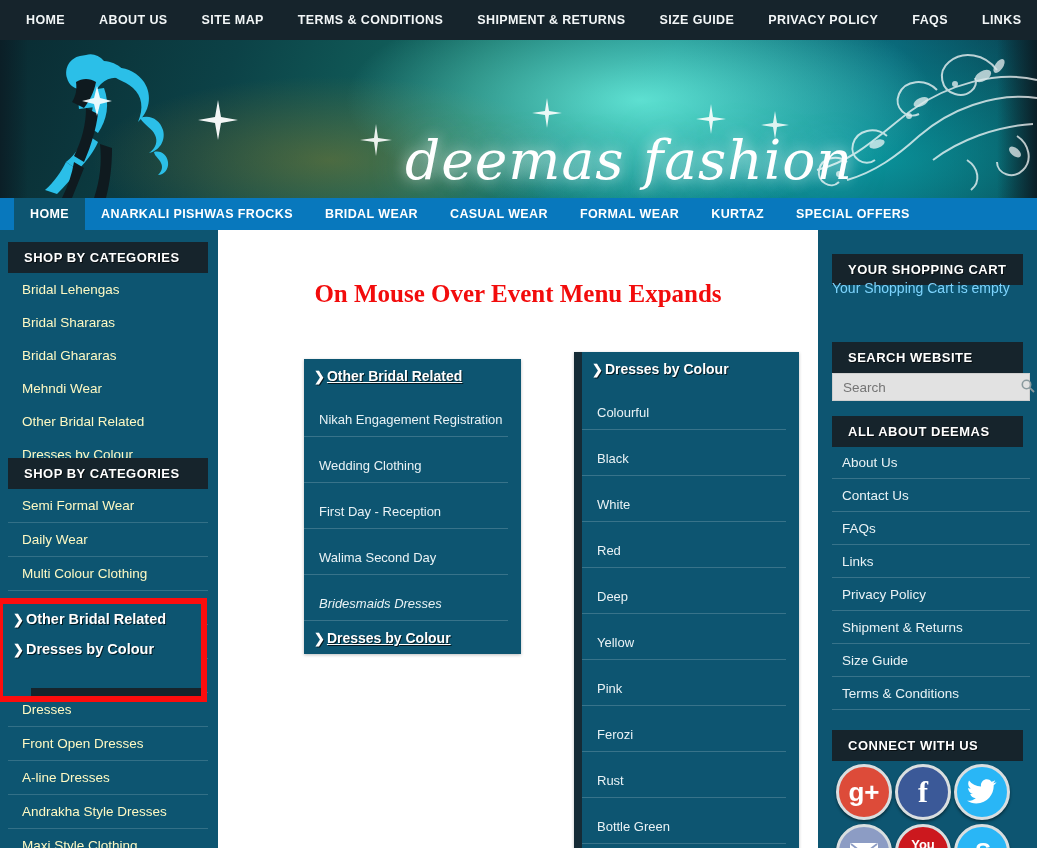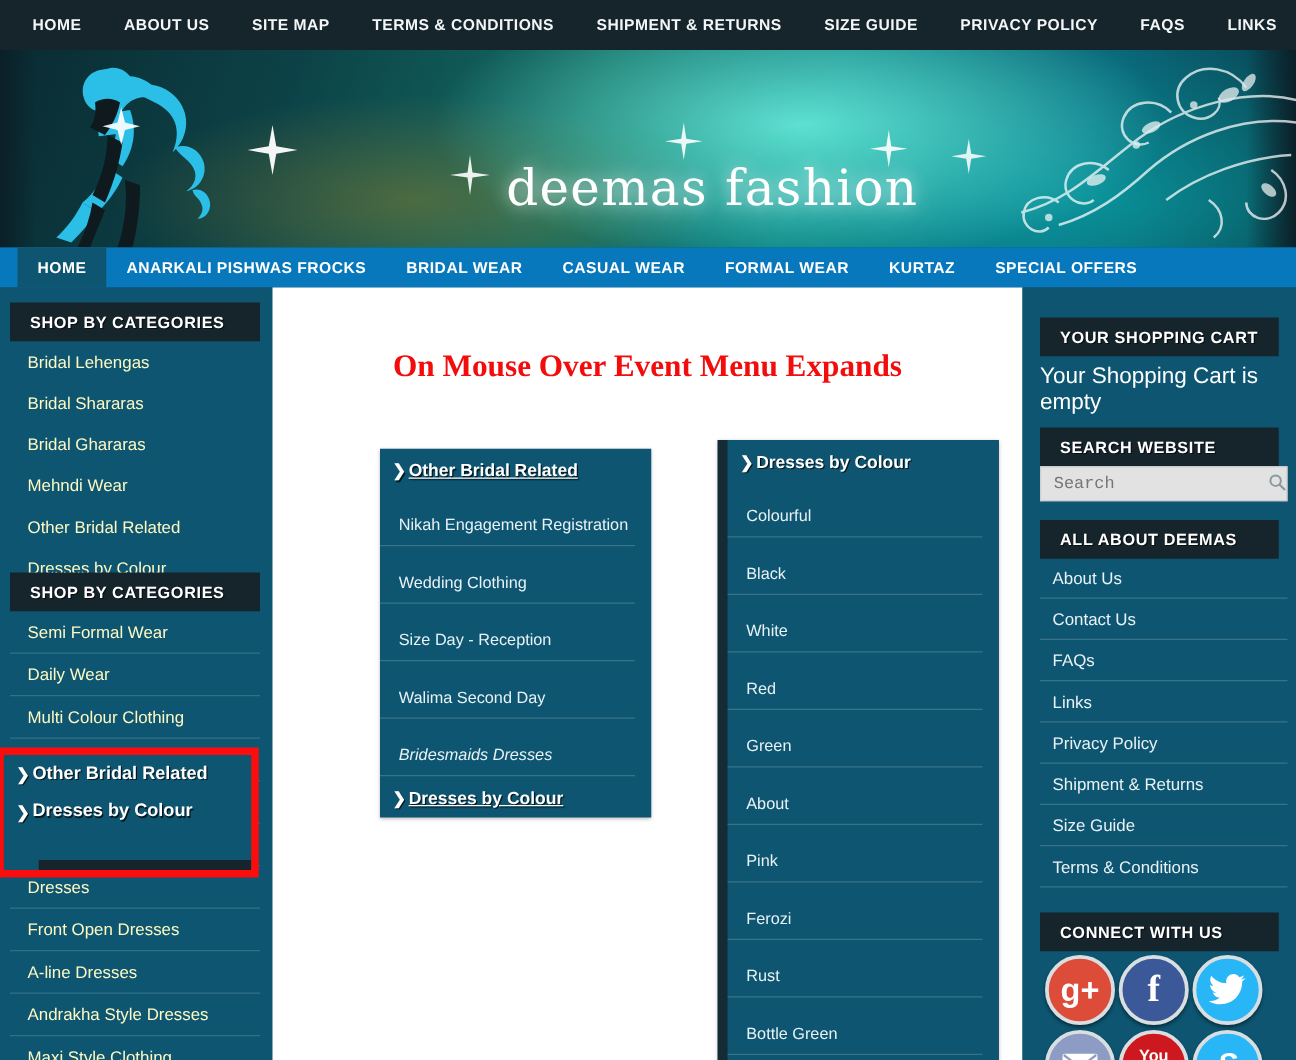--- a/index.html
+++ b/index.html
@@ -43,21 +43,21 @@
   .banner .edge-dark-r {
     position: absolute; right: 0; top: 0; width: 40px; height: 100%;
     background: linear-gradient(270deg, #0b1f27, rgba(11,31,39,0));
   }
   .silhouette {
     position: absolute; left: 28px; top: 8px; width: 180px; height: 150px;
   }
   .brandscript {
     position: absolute; left: 405px; top: 88px;
     font-family: "DejaVu Serif", serif;
-    font-size: 40px; color: #ffffff;
+    font-style: italic; font-size: 55px; color: #ffffff;
     text-shadow: 0 0 14px rgba(255,255,255,.65), 0 0 34px rgba(180,255,245,.5);
     letter-spacing: 1px;
     white-space: nowrap;
   }
   .sparkle { position: absolute; }
   .swirl { position: absolute; right: 0; top: 0; width: 340px; height: 158px; opacity: .85; }
 
   
   .mainnav {
     position: absolute; left: 0; top: 198px; width: 1037px; height: 32px;
@@ -147,31 +147,31 @@
     font-size: 13px; padding: 9px 0 9px 15px;
     margin: 12px 13px 0 0;
     border-bottom: 1px solid rgba(255,255,255,.18);
   }
   .dd ul li:last-child a { border-bottom: 1px solid rgba(255,255,255,.18); font-style: italic; }
   .dd-foot { padding-bottom: 8px; }
 
   
   .r-block { position: absolute; left: 14px; width: 191px; }
   .cart-head { top: 24px; }
-  .cart-text { position: absolute; left: 14px; top: 60px; width: 191px; color: #ffffff; font-size: 18px; }
+  .cart-text { position: absolute; left: 14px; top: 50px; width: 191px; color: #7dd3fc; font-size: 14px; }
   .search-head { top: 112px; }
   .search-wrap {
     position: absolute; left: 14px; top: 143px; width: 198px; height: 28px;
     background: #e2e2e2; display: flex; align-items: center;
     border: 1px solid #cfcfcf;
   }
   .search-wrap input {
     flex: 1; border: 0; outline: 0; background: transparent;
     font-size: 13.5px; color: #6d28d9; padding-left: 10px;
-    font-family: Liberation Mono, monospace;
+    font-family: Liberation Sans, sans-serif;
   }
   .search-wrap .mag { width: 26px; text-align: center; color: #7b8f93; font-size: 14px; }
   .about-head { top: 186px; }
   .about-list { position: absolute; left: 14px; top: 216px; width: 198px; list-style: none; }
   .about-list li a {
     display: block; color: #e9f2f5; text-decoration: none;
     font-size: 13.5px; padding: 9px 0 8px 10px;
     border-bottom: 1px solid rgba(255,255,255,.18);
   }
   .connect-head { top: 500px; }
@@ -378,21 +378,21 @@
         <span class="lbl">Other Bridal Related</span>
       </a>
       <ul>
         <li>
             <a>Nikah Engagement Registration</a>
           </li>
         <li>
             <a>Wedding Clothing</a>
           </li>
         <li>
-            <a>Size Day - Reception</a>
+            <a>First Day - Reception</a>
           </li>
         <li>
             <a>Walima Second Day</a>
           </li>
         <li>
             <a>Bridesmaids Dresses</a>
           </li>
       </ul>
       <a class="dd-head dd-foot">
         <span class="chev">❯</span>
@@ -413,24 +413,24 @@
           <li>
               <a>Black</a>
             </li>
           <li>
               <a>White</a>
             </li>
           <li>
               <a>Red</a>
             </li>
           <li>
-              <a>Green</a>
-            </li>
-          <li>
-              <a>About</a>
+              <a>Deep</a>
+            </li>
+          <li>
+              <a>Yellow</a>
             </li>
           <li>
               <a>Pink</a>
             </li>
           <li>
               <a>Ferozi</a>
             </li>
           <li>
               <a>Rust</a>
             </li>

